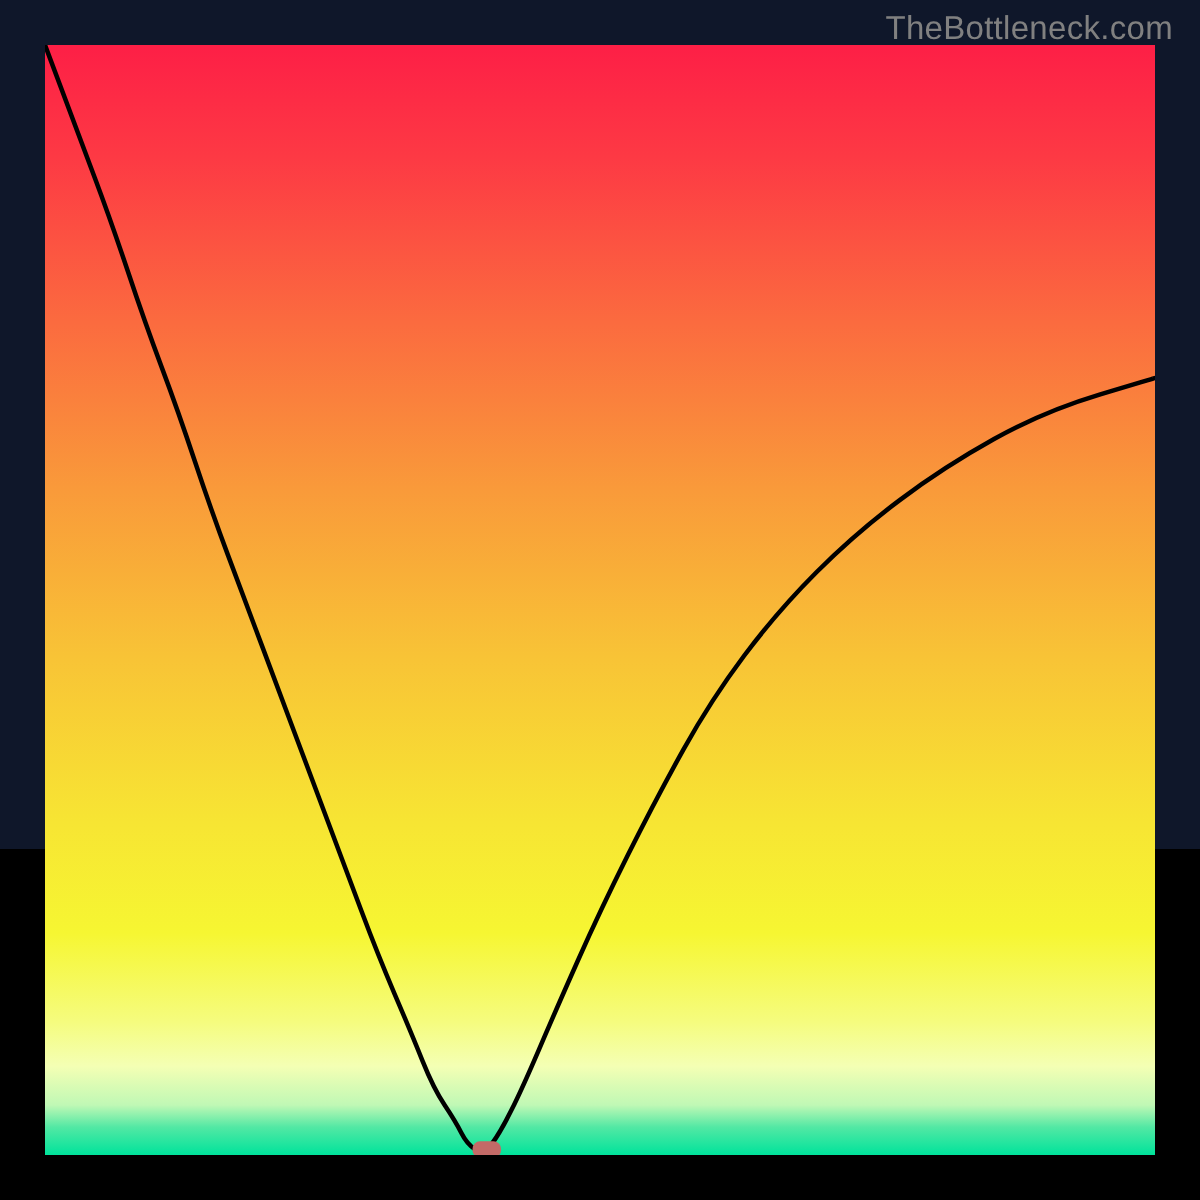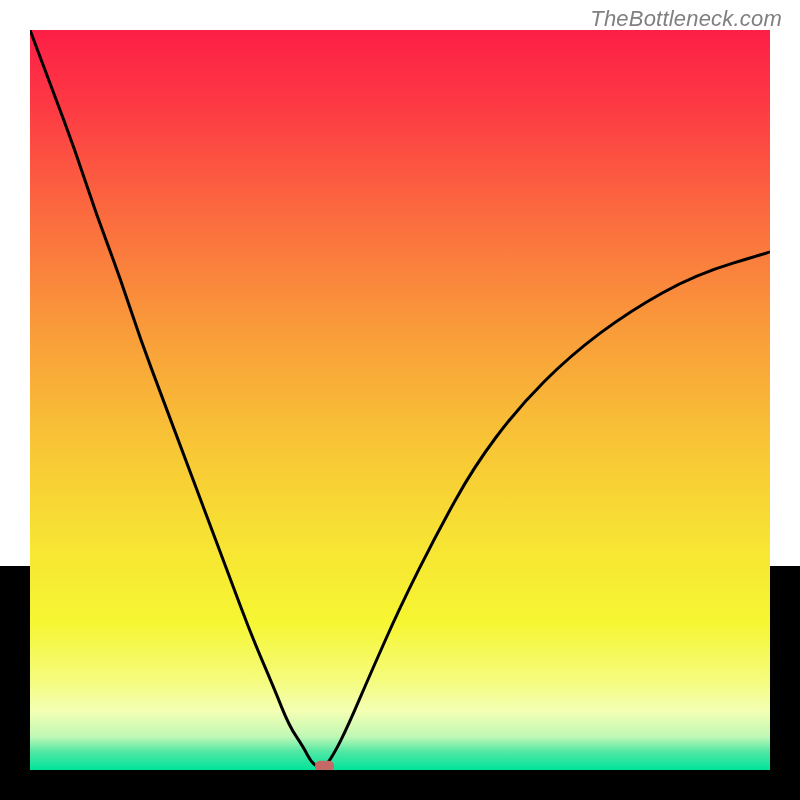--- a/index.html
+++ b/index.html
@@ -8,22 +8,21 @@
     width: 800px;
     height: 800px;
     background: #000;
     font-family: Arial, Helvetica, sans-serif;
     overflow: hidden;
   }
   .frame {
     position: relative;
     width: 800px;
     height: 566px;
-    background: #ffffff;
-    font-style: italic;
+    background: #0f172a;
   }
   .watermark {
     position: absolute;
     top: 6px;
     right: 18px;
     color: #808080;
     font-size: 22px;
     font-weight: 500;
     letter-spacing: 0.2px;
     z-index: 10;

